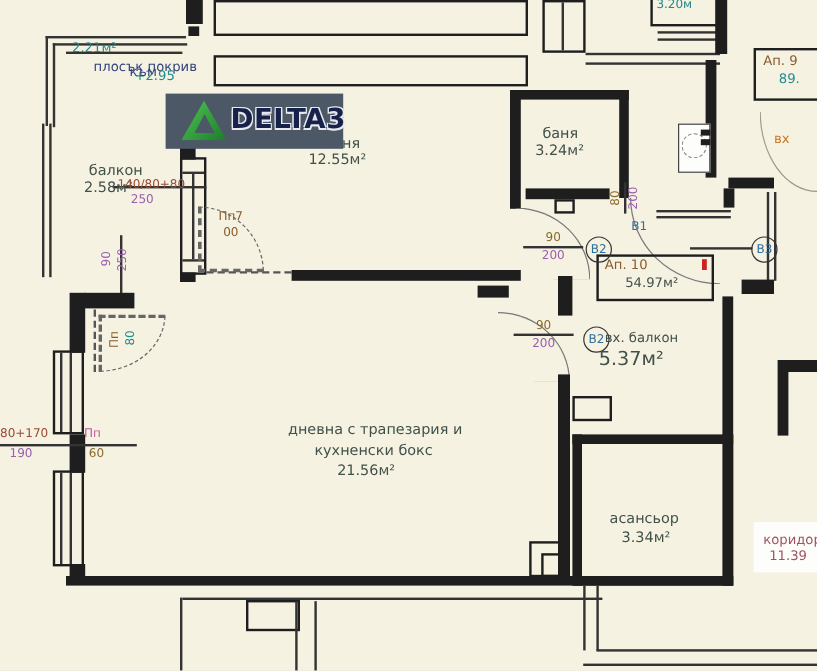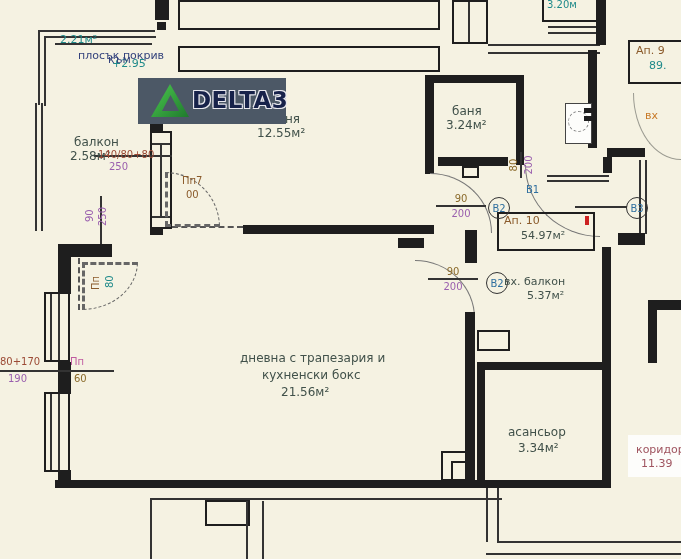--- a/index.html
+++ b/index.html
@@ -199,21 +199,21 @@
   <div class="arc ne" style="left:415px;top:260px;width:60px;height:58px"></div>
   <div class="frac" style="left:424px;top:266px">
     <span class="olive">90</span>
     <span class="bar"></span>
     <span class="purple">200</span>
   </div>
   <div class="circ" style="left:486px;top:272px">
     <span>В2</span>
   </div>
   <div class="t room" style="left:504px;top:276px;font-size:11px">вх. балкон</div>
-  <div class="t room" style="left:527px;top:290px;font-size:11px">5.37м²</div>
+  <div class="t room" style="left:499px;top:290px;font-size:16px">5.37м²</div>
 
   <div class="w" style="left:465px;top:312px;width:10px;height:170px"></div>
   <div class="obox" style="left:477px;top:330px;width:33px;height:21px"></div>
   <div class="w" style="left:477px;top:362px;width:134px;height:8px"></div>
   <div class="w" style="left:477px;top:362px;width:8px;height:126px"></div>
   <div class="w" style="left:477px;top:480px;width:134px;height:8px"></div>
   <div class="w" style="left:603px;top:362px;width:8px;height:126px"></div>
   <div class="t room" style="left:508px;top:426px">асансьор</div>
   <div class="t room" style="left:518px;top:442px">3.34м²</div>
   <div class="obox" style="left:441px;top:451px;width:30px;height:30px"></div>

